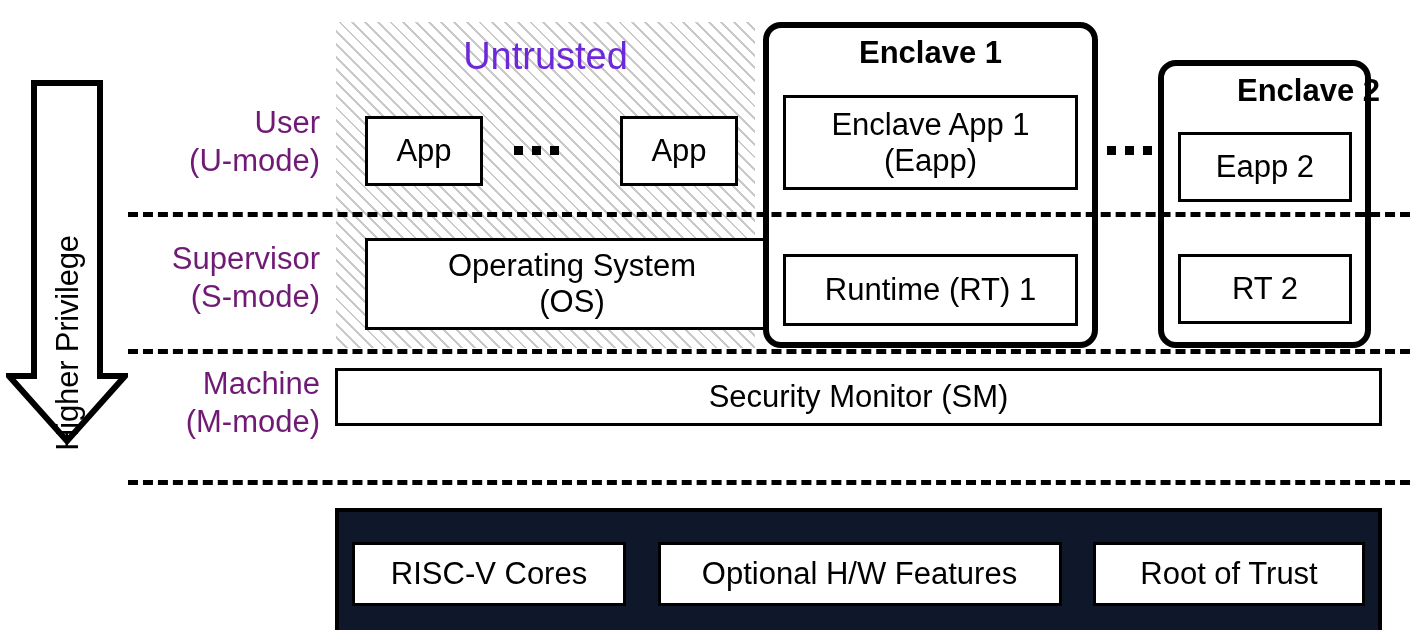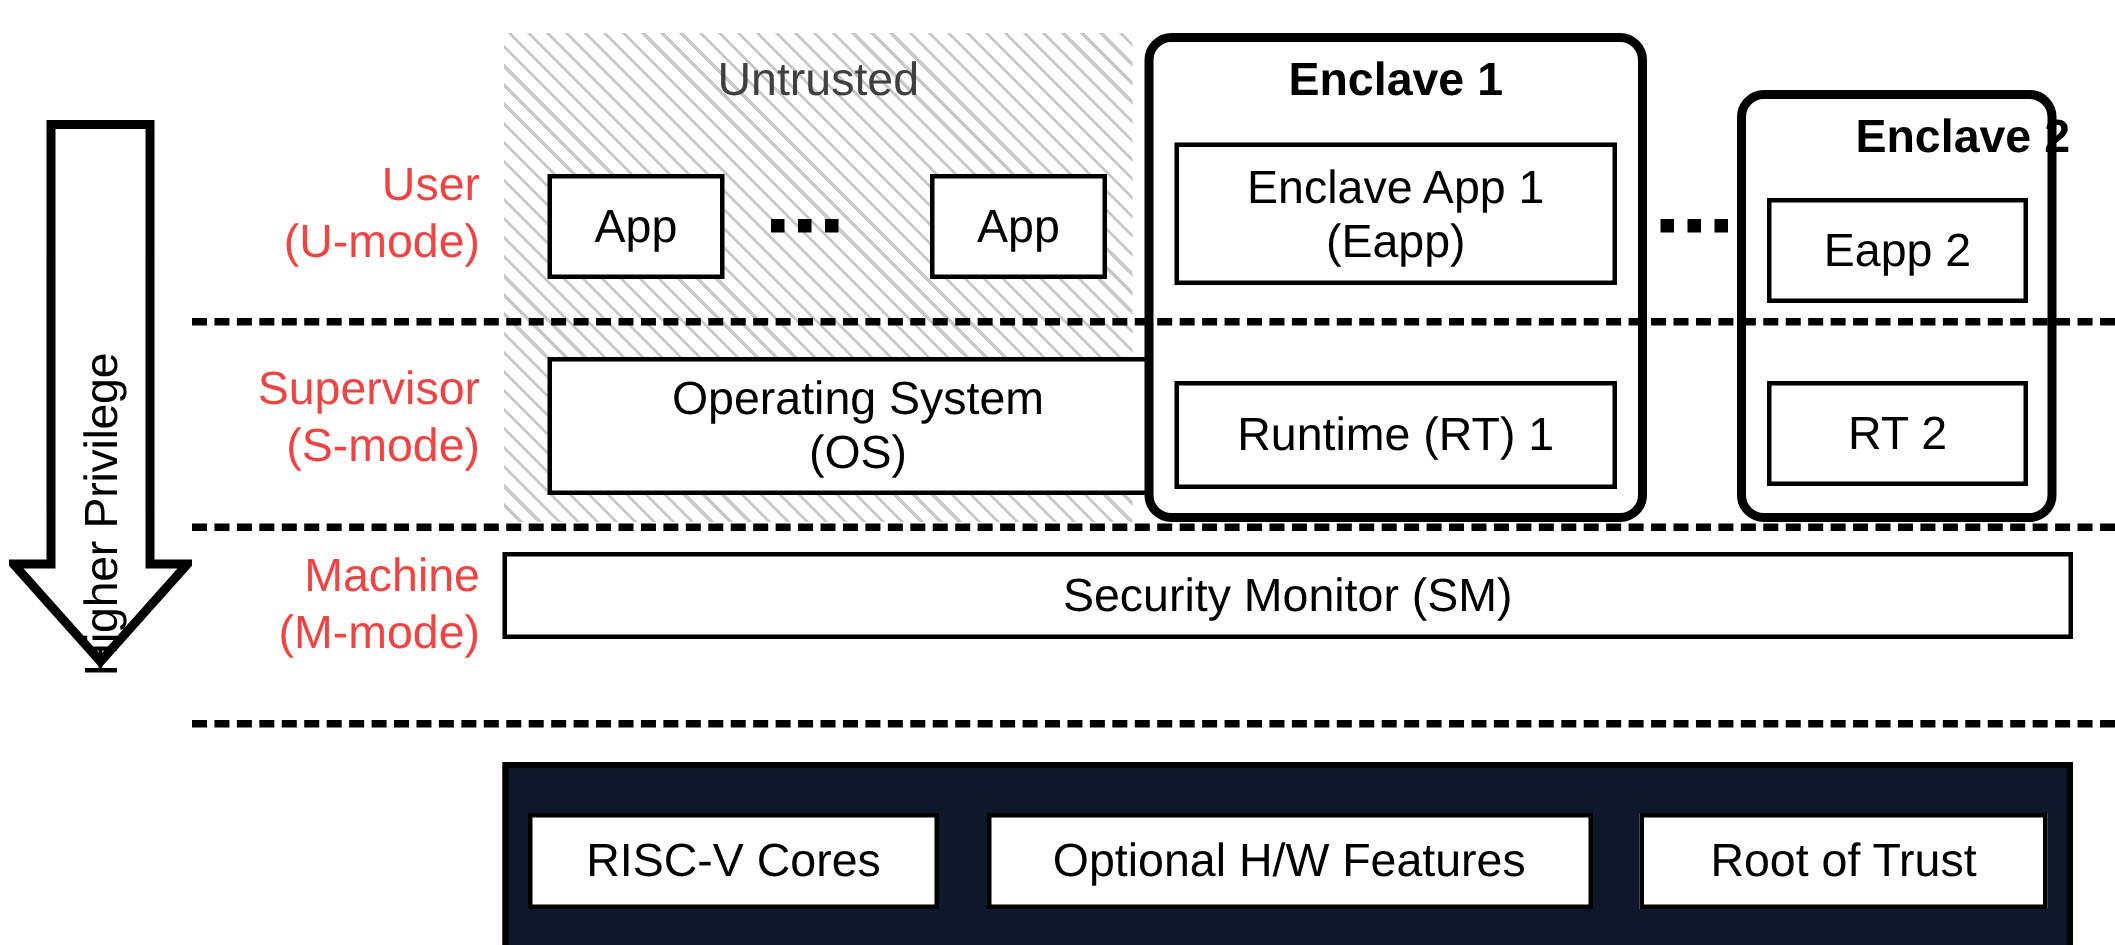--- a/index.html
+++ b/index.html
@@ -37,21 +37,21 @@
     color: #000;
     white-space: nowrap;
     letter-spacing: -0.2px;
   }
 
   
   .row-label {
     text-align: right;
     font-size: 31px;
     line-height: 38px;
-    color: #ef4444;
+    color: #701a75;
     white-space: nowrap;
   }
   #label-user      { left: 30px; top: 104px;  width: 290px; }
   #label-supervisor{ left: 20px; top: 240px;  width: 300px; }
   #label-machine   { left: 20px; top: 365px;  width: 300px; }
   #label-hardware  { left: 20px; top: 505px;  width: 300px; }
 
   
   #untrusted-region {
     left: 336px;
@@ -62,22 +62,22 @@
        45deg,
        #ffffff 0px, #ffffff 7px,
        #c9c9c9 7px, #c9c9c9 9px);
     background-color: #fdfdfb;
   }
   #untrusted-title {
     left: 336px;
     top: 35px;
     width: 419px;
     text-align: center;
-    font-size: 31px;
-    color: #404040;
+    font-size: 38px;
+    color: #6d28d9;
   }
 
   
   .box {
     background: #ffffff;
     border: 3px solid #000;
     box-sizing: border-box;
     display: flex;
     align-items: center;
     justify-content: center;

